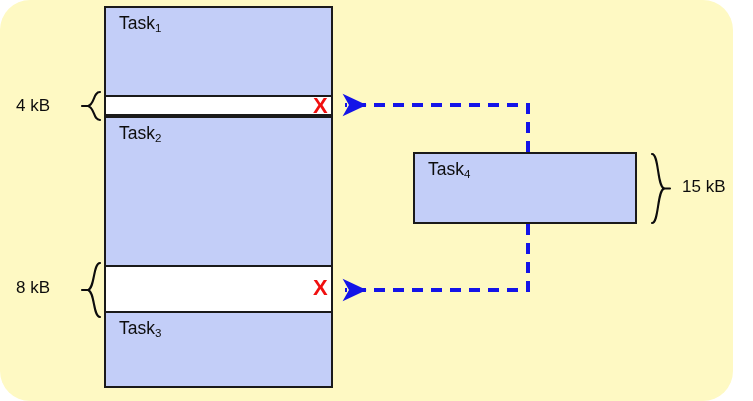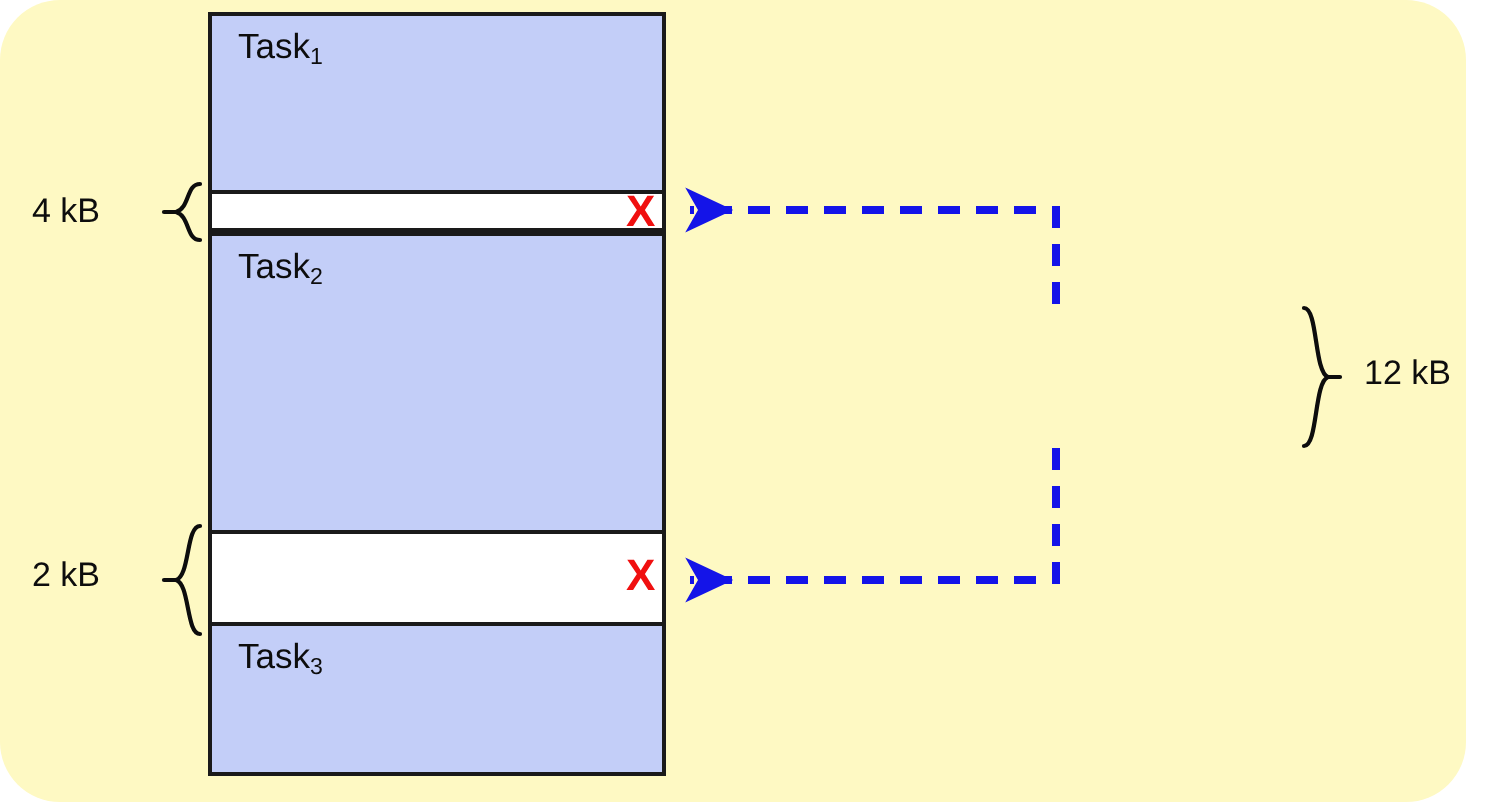--- a/index.html
+++ b/index.html
@@ -136,28 +136,31 @@
   <svg class="brace-svg" style="left:80px; top:90px;" width="22" height="32" viewBox="0 0 22 32">
     <path d="M20 2 C13 2, 15 14, 8 16 C15 18, 13 30, 20 30" fill="none" stroke="#0d0d0d" stroke-width="2.1" stroke-linecap="round" stroke-linejoin="round"></path>
     <line x1="8" y1="16" x2="2" y2="16" stroke="#0d0d0d" stroke-width="2.1" stroke-linecap="round"></line>
   </svg>
   <span class="abs size-label" style="left:16px; top:97px;">4 kB</span>
 
   <svg class="brace-svg" style="left:80px; top:261px;" width="22" height="58" viewBox="0 0 22 58">
     <path d="M20 2 C13 2, 15 27, 8 29 C15 31, 13 56, 20 56" fill="none" stroke="#0d0d0d" stroke-width="2.1" stroke-linecap="round" stroke-linejoin="round"></path>
     <line x1="8" y1="29" x2="2" y2="29" stroke="#0d0d0d" stroke-width="2.1" stroke-linecap="round"></line>
   </svg>
-  <span class="abs size-label" style="left:16px; top:279px;">2 kB</span>
+  <span class="abs size-label" style="left:16px; top:279px;">8 kB</span>
 
+  <div class="abs" id="task4-box">
+    <span class="block-label"><span>Task</span><sub>4</sub></span>
+  </div>
 
   <svg class="brace-svg" style="left:650px; top:152px;" width="22" height="73" viewBox="0 0 22 73">
     <path d="M2 2 C9 2, 7 34, 14 36.5 C7 39, 9 71, 2 71" fill="none" stroke="#0d0d0d" stroke-width="2.1" stroke-linecap="round" stroke-linejoin="round"></path>
     <line x1="14" y1="36.5" x2="20" y2="36.5" stroke="#0d0d0d" stroke-width="2.1" stroke-linecap="round"></line>
   </svg>
-  <span class="abs size-label" style="left:682px; top:178px;">12 kB</span>
+  <span class="abs size-label" style="left:682px; top:178px;">15 kB</span>
 
   <svg class="abs" id="arrow-layer" viewBox="0 0 753 401">
     <defs>
       <marker id="head-blue" markerWidth="7" markerHeight="7" refX="5.6" refY="3.1" orient="auto" markerUnits="strokeWidth">
         <path d="M6.2,0.3 L0.2,3.1 L6.2,5.9 L4.6,3.1 Z" fill="#1414e8"></path>
       </marker>
     </defs>
 
     <g>
       <path d="M528,152 L528,105 L345,105" fill="none" stroke="#1414e8" stroke-width="4" stroke-dasharray="11 8" marker-end="url(#head-blue)"></path>

